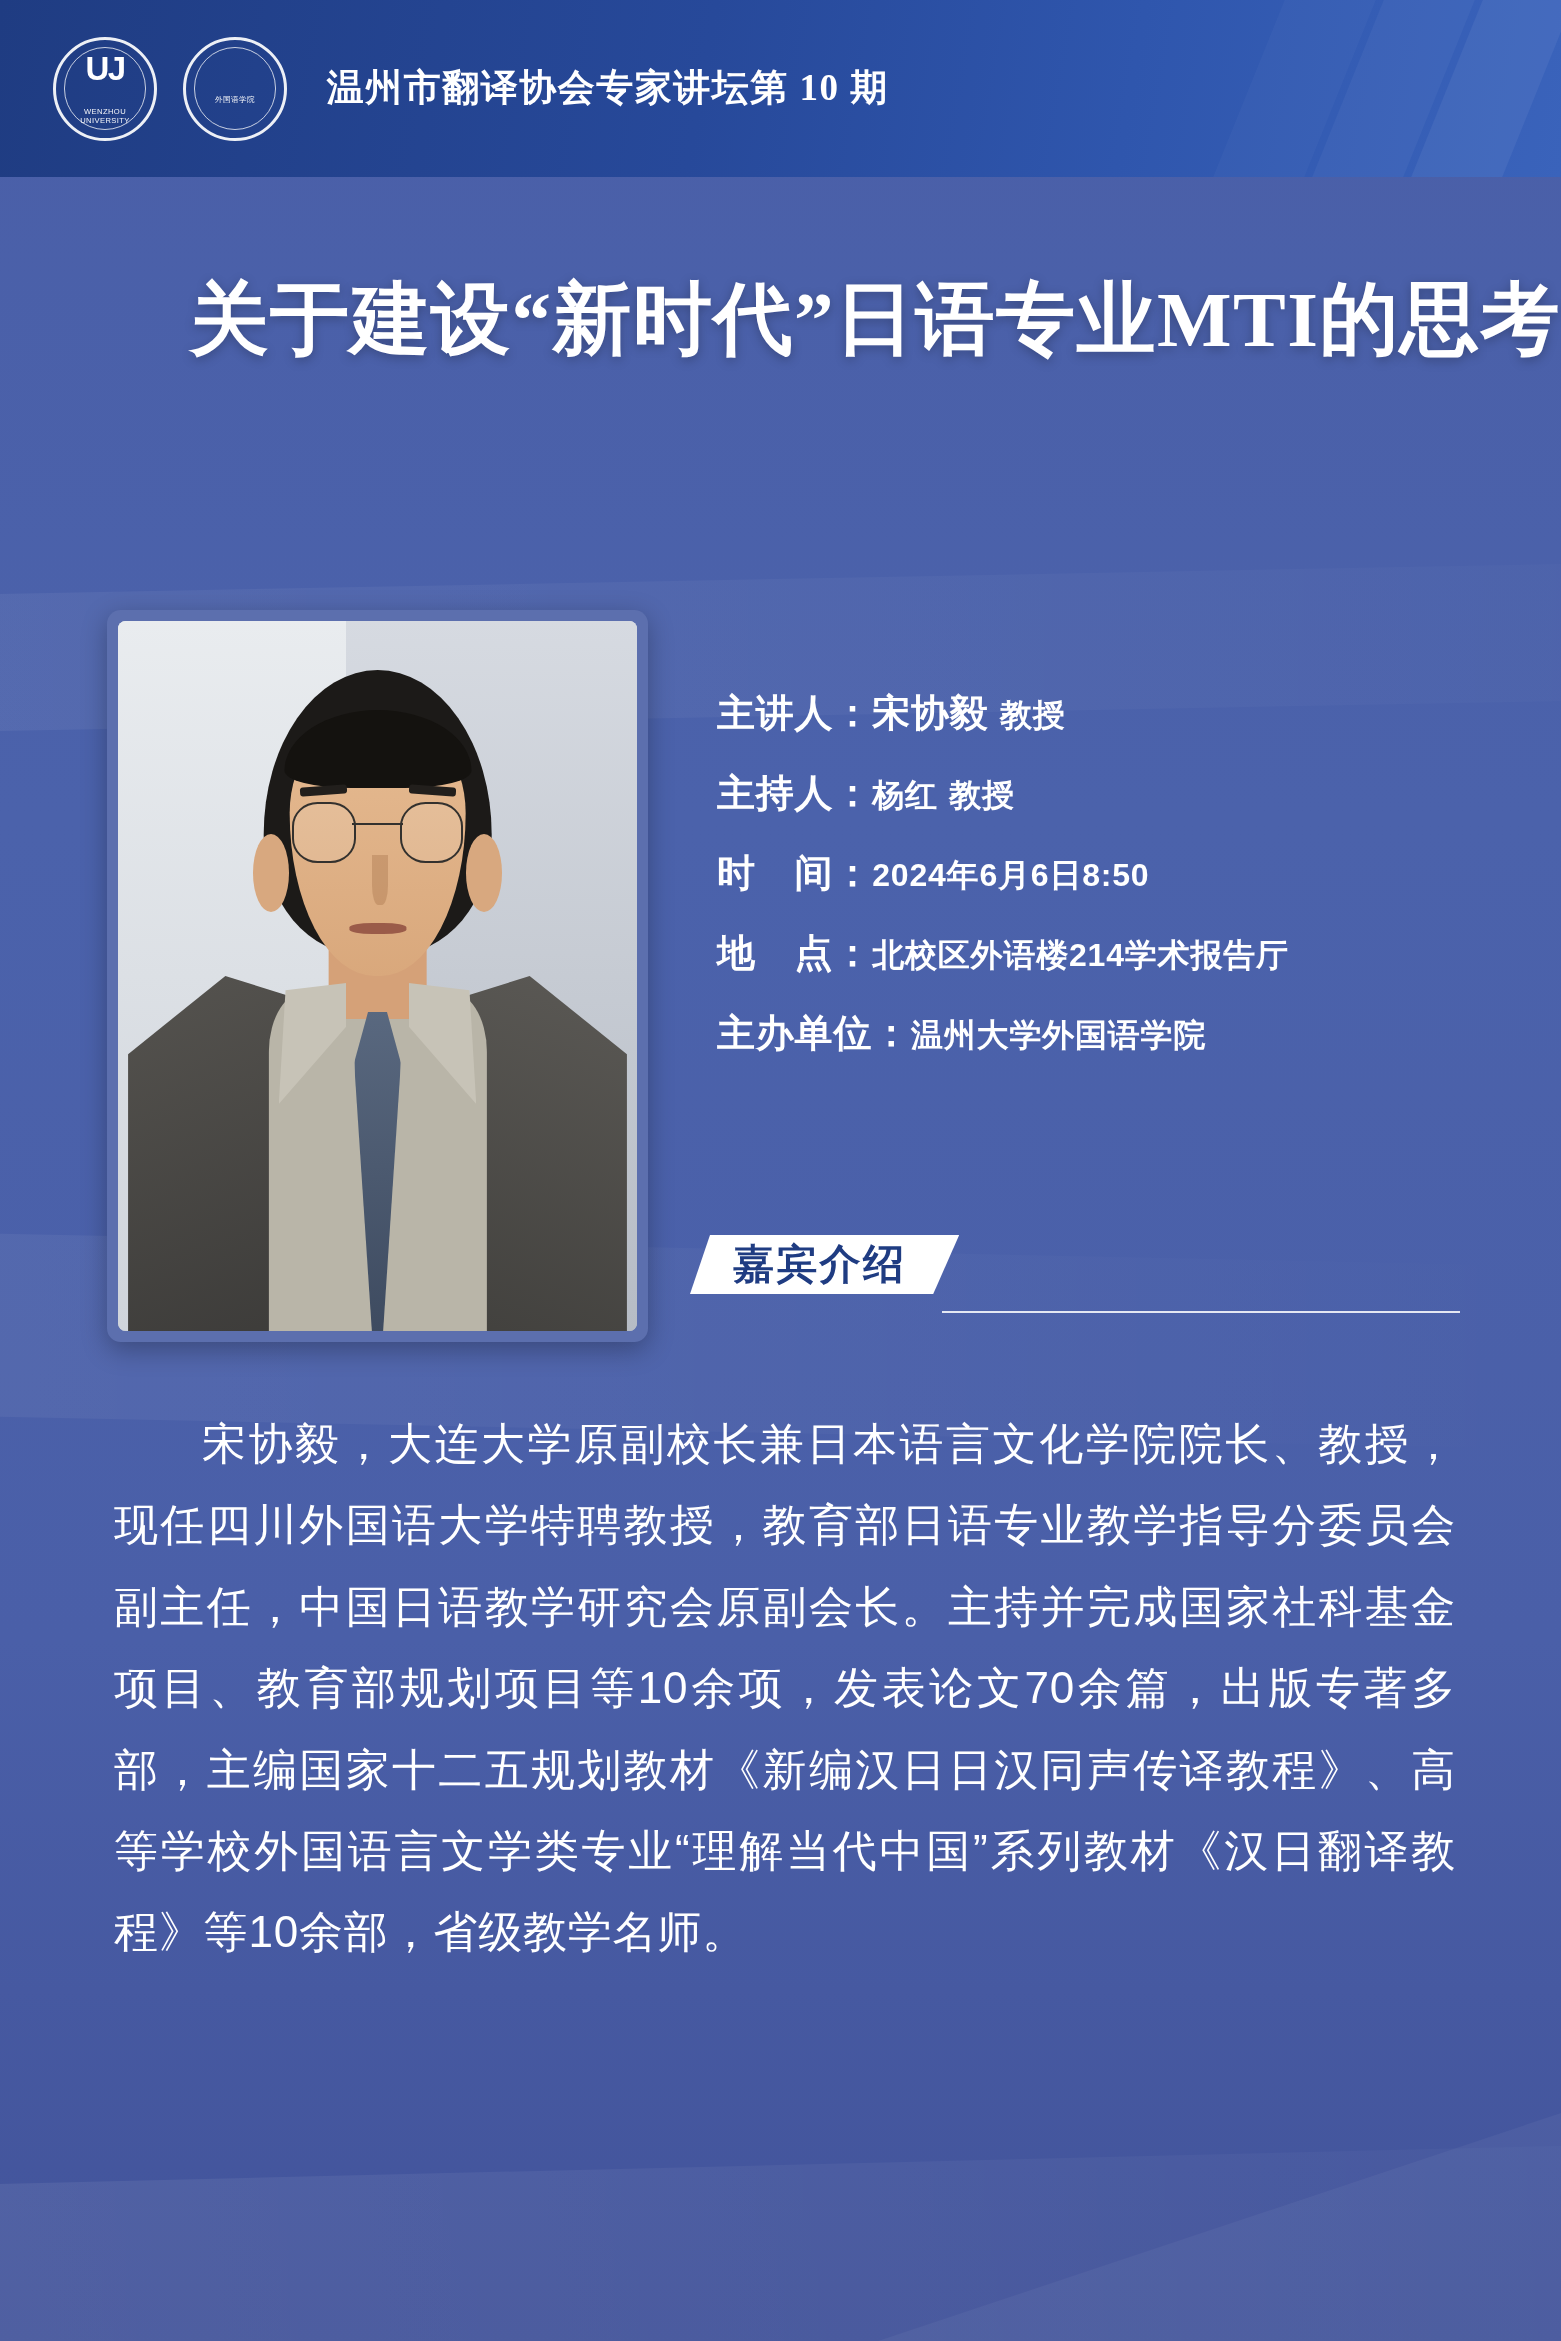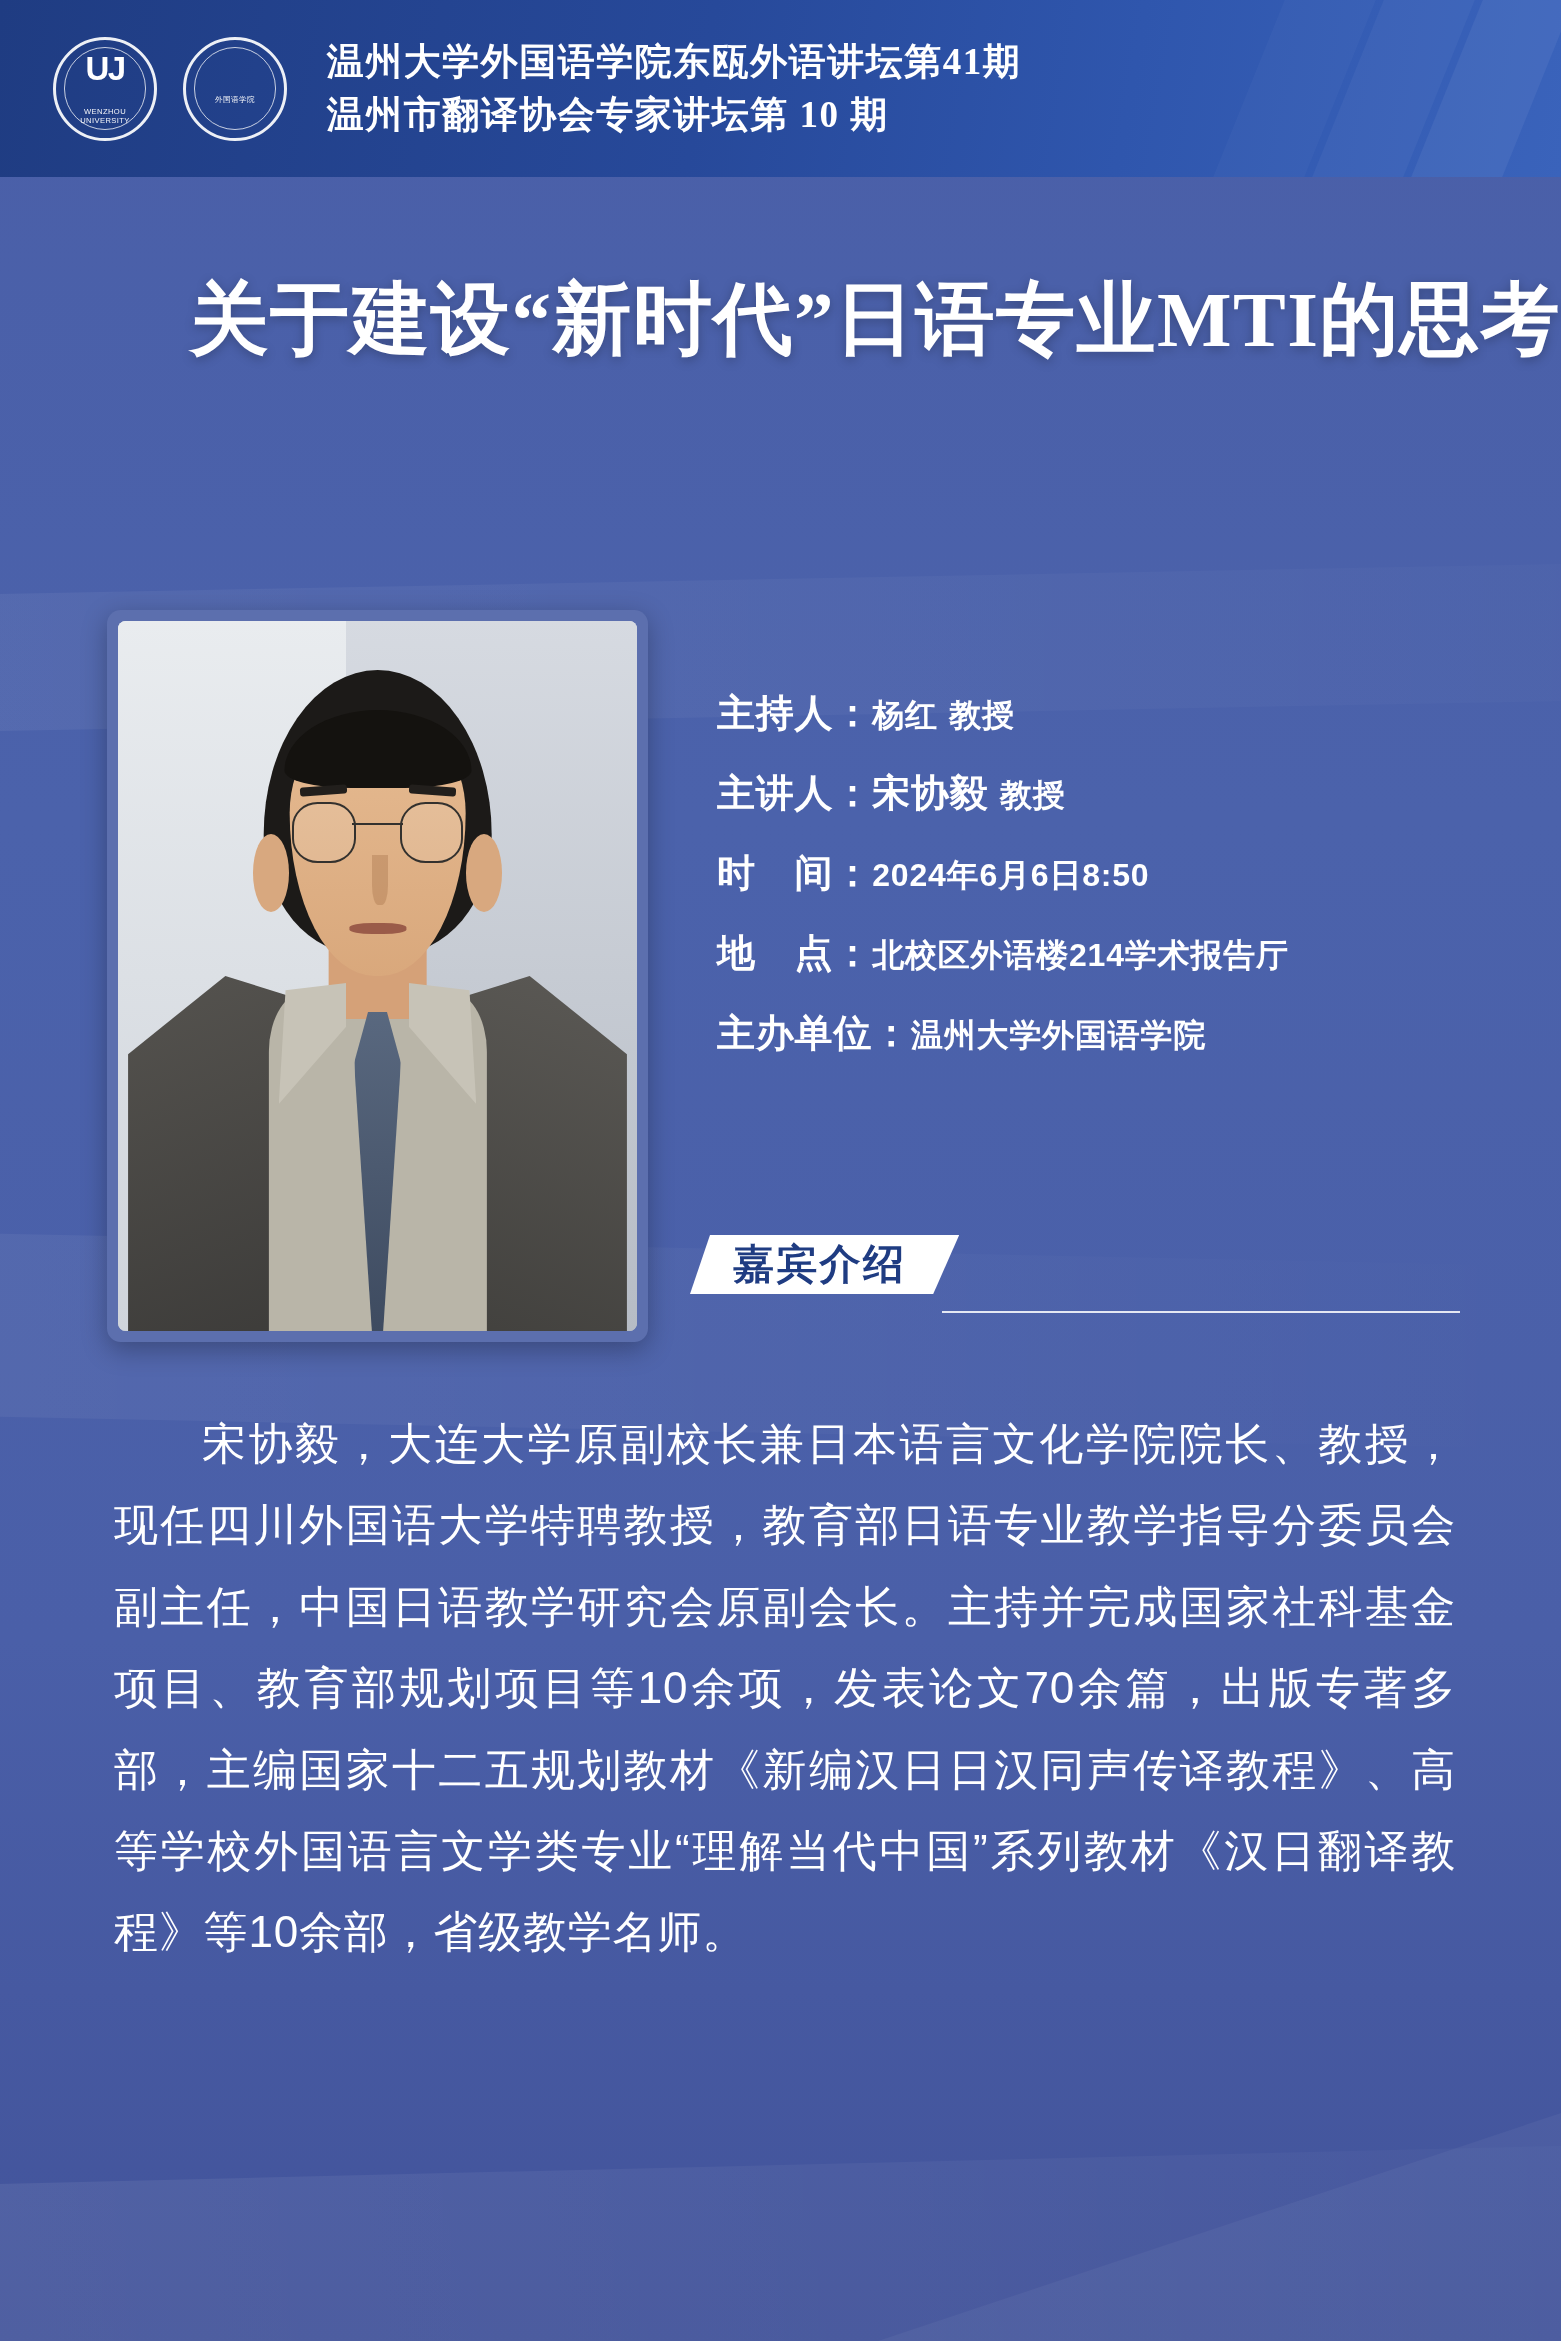--- a/index.html
+++ b/index.html
@@ -280,21 +280,20 @@
     </div>
     <div class="header-inner">
       <div class="logo logo-1">
         <span class="mark">UJ</span>
         <span class="sub">WENZHOU UNIVERSITY</span>
       </div>
       <div class="logo logo-2">
         <span class="sub">外国语学院</span>
       </div>
       <div class="header-titles">
-        <div>温州大学外国语学院东瓯外语讲坛第41期</div>
         <div>温州市翻译协会专家讲坛第 10 期</div>
       </div>
     </div>
   </div>
 
   <div class="main-title">关于建设“新时代”日语专业MTI的思考</div>
 
   <div class="photo-frame">
     <div class="photo">
       <div class="pt-bg-l"></div>
@@ -316,24 +315,24 @@
       <div class="pt-glass-l"></div>
       <div class="pt-glass-r"></div>
       <div class="pt-bridge"></div>
       <div class="pt-nose"></div>
       <div class="pt-mouth"></div>
     </div>
   </div>
 
   <div class="info">
     <div class="info-row">
+      <span class="label">主讲人：</span><span class="value">宋协毅</span>&nbsp;<span class="value-sm">教授</span>
+    </div>
+    <div class="info-row">
       <span class="label">主持人：</span><span class="value-sm">杨红</span>&nbsp;<span class="value-sm">教授</span>
-    </div>
-    <div class="info-row">
-      <span class="label">主讲人：</span><span class="value">宋协毅</span>&nbsp;<span class="value-sm">教授</span>
     </div>
     <div class="info-row">
       <span class="label">时　间：</span><span class="value-sm">2024年6月6日8:50</span>
     </div>
     <div class="info-row">
       <span class="label">地　点：</span><span class="value-sm">北校区外语楼214学术报告厅</span>
     </div>
     <div class="info-row">
       <span class="label">主办单位：</span><span class="value-sm">温州大学外国语学院</span>
     </div>

